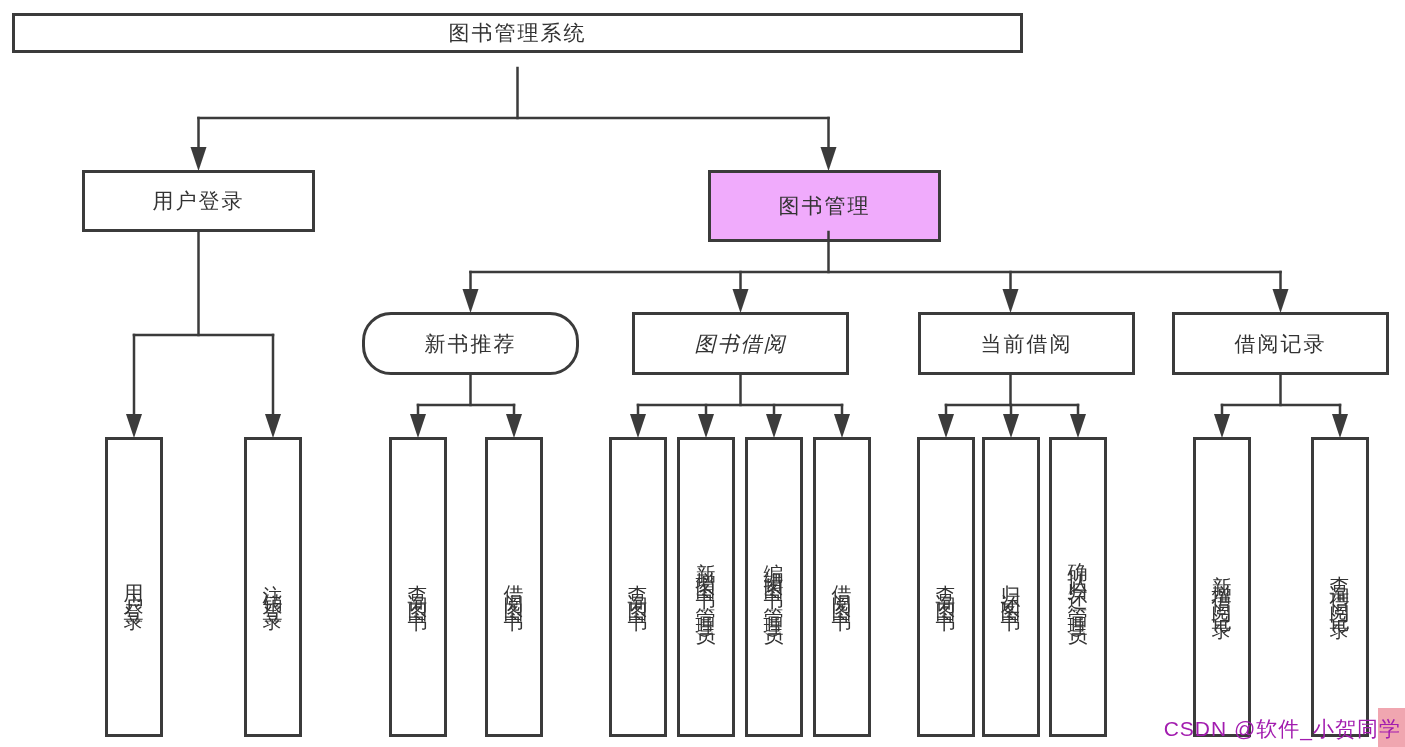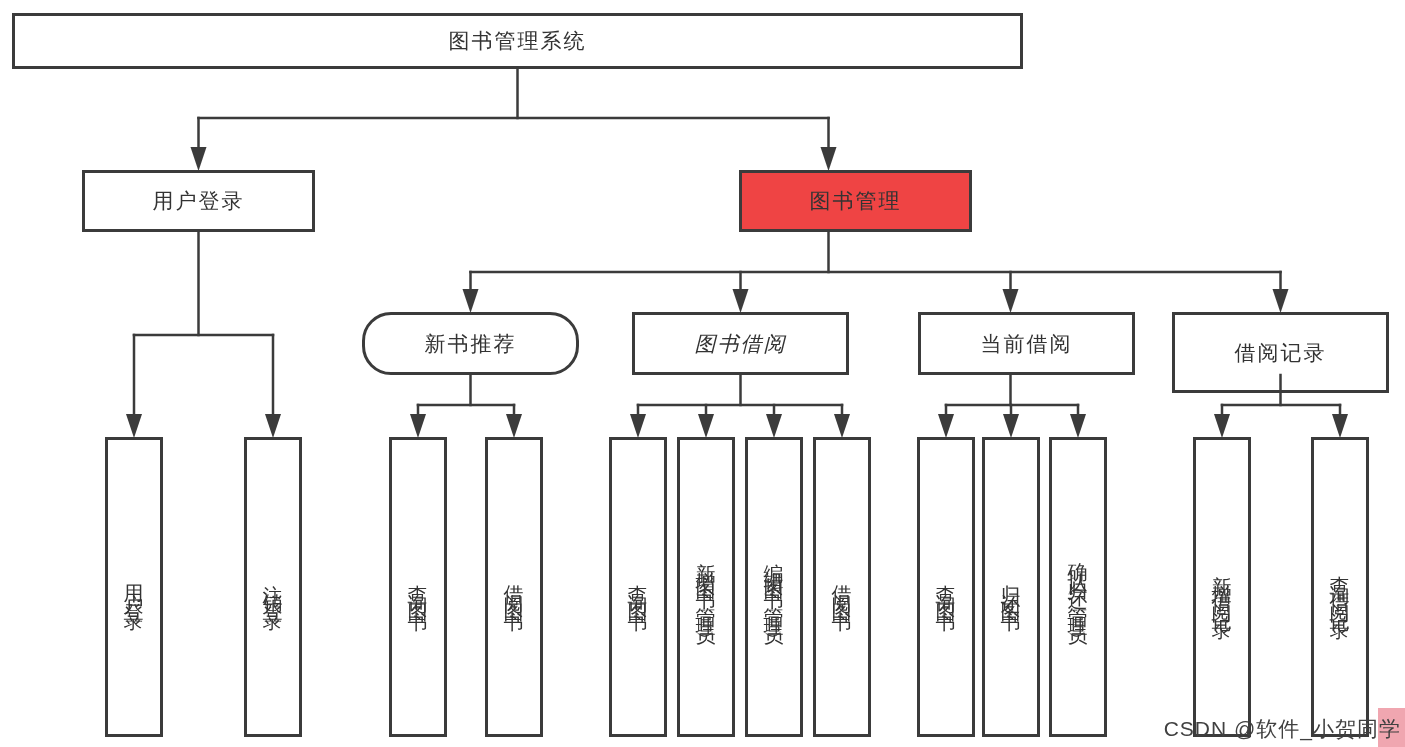--- a/index.html
+++ b/index.html
@@ -51,39 +51,39 @@
     font-size:21px;
     letter-spacing:1px;
     white-space:nowrap;
   }
 </style>
 </head>
 <body>
 
 <div class="stage">
   <div id="nodes">
-      <div class="node h" style="left: 12px; top: 13px; width: 1011px; height: 56px; border-color: rgb(59, 59, 59); background: rgb(255, 255, 255);">
+      <div class="node h" style="left: 12px; top: 13px; width: 1011px; height: 40px; border-color: rgb(59, 59, 59); background: rgb(255, 255, 255);">
         <span class="label" style="color: rgb(51, 51, 51);">图书管理系统</span>
       </div>
       <div class="node h" style="left: 82px; top: 170px; width: 233px; height: 62px; border-color: rgb(59, 59, 59); background: rgb(255, 255, 255);">
         <span class="label" style="color: rgb(51, 51, 51);">用户登录</span>
       </div>
-      <div class="node h" style="left: 739px; top: 170px; width: 233px; height: 62px; border-color: rgb(59, 59, 59); background: #ef4444;">
+      <div class="node h" style="left: 708px; top: 170px; width: 233px; height: 72px; border-color: rgb(59, 59, 59); background: #f0abfc;">
         <span class="label" style="color: rgb(51, 51, 51);">图书管理</span>
       </div>
       <div class="node h" style="left: 362px; top: 312px; width: 217px; height: 63px; border-color: rgb(59, 59, 59); background: rgb(255, 255, 255); border-radius: 29px;">
         <span class="label" style="color: rgb(51, 51, 51);">新书推荐</span>
       </div>
       <div class="node h" style="left: 632px; top: 312px; width: 217px; height: 63px; border-color: rgb(59, 59, 59); background: rgb(255, 255, 255); font-style: italic;">
         <span class="label" style="color: rgb(51, 51, 51);">图书借阅</span>
       </div>
       <div class="node h" style="left: 902px; top: 312px; width: 217px; height: 63px; border-color: rgb(59, 59, 59); background: rgb(255, 255, 255); margin-left: 16px;">
         <span class="label" style="color: rgb(51, 51, 51);">当前借阅</span>
       </div>
-      <div class="node h" style="left: 1172px; top: 312px; width: 217px; height: 81px; border-color: rgb(59, 59, 59); background: rgb(255, 255, 255);">
+      <div class="node h" style="left: 1172px; top: 312px; width: 217px; height: 63px; border-color: rgb(59, 59, 59); background: rgb(255, 255, 255);">
         <span class="label" style="color: rgb(51, 51, 51);">借阅记录</span>
       </div>
       <div class="node v" style="left: 105px; top: 437px; width: 58px; height: 300px; border-color: rgb(59, 59, 59); background: rgb(255, 255, 255);">
         <span class="label" style="color: rgb(51, 51, 51);">用户登录</span>
       </div>
       <div class="node v" style="left: 244px; top: 437px; width: 58px; height: 300px; border-color: rgb(59, 59, 59); background: rgb(255, 255, 255);">
         <span class="label" style="color: rgb(51, 51, 51);">注销登录</span>
       </div>
       <div class="node v" style="left: 389px; top: 437px; width: 58px; height: 300px; border-color: rgb(59, 59, 59); background: rgb(255, 255, 255);">
         <span class="label" style="color: rgb(51, 51, 51);">查询图书</span>
@@ -169,14 +169,14 @@
       <polygon points="698,414 714,414 706,438" fill="#3b3b3b"></polygon>
       <polygon points="766,414 782,414 774,438" fill="#3b3b3b"></polygon>
       <polygon points="834,414 850,414 842,438" fill="#3b3b3b"></polygon>
       <polygon points="938,414 954,414 946,438" fill="#3b3b3b"></polygon>
       <polygon points="1003,414 1019,414 1011,438" fill="#3b3b3b"></polygon>
       <polygon points="1070,414 1086,414 1078,438" fill="#3b3b3b"></polygon>
       <polygon points="1214,414 1230,414 1222,438" fill="#3b3b3b"></polygon>
       <polygon points="1332,414 1348,414 1340,438" fill="#3b3b3b"></polygon>
     </svg>
   <div class="wm-accent" style="background: rgb(240, 166, 176);"></div>
-  <div class="watermark" style="color: #404040;">CSDN @软件_小贺同学</div>
+  <div class="watermark" style="color: #a21caf;">CSDN @软件_小贺同学</div>
 </div>
 
 </body></html>

